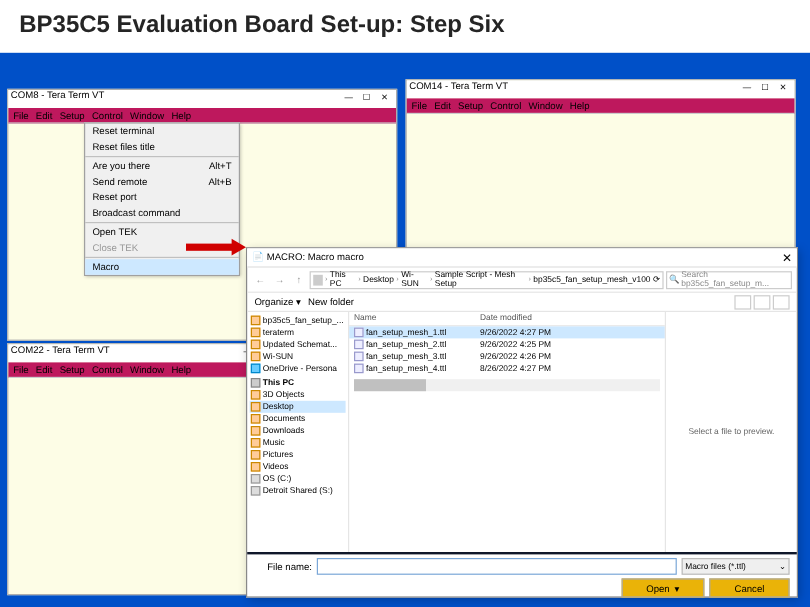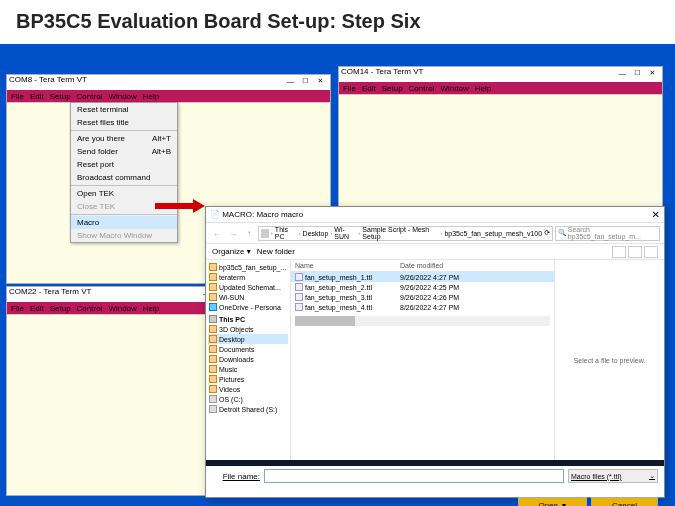--- a/index.html
+++ b/index.html
@@ -16,21 +16,21 @@
 .term .titlebar .wbtn { width: 15px; height: 12px; display: flex; align-items: center; justify-content: center; font-size: 7px; }
 .term .titlebar .wbtn.close { color: #111; }
 .term .menubar { height: 13px; background: #be185d; border-bottom: 1px solid #ccc; display: flex; gap: 4px; padding: 0 3px; font-size: 8px; align-items: center; }
 .term .menubar span { padding: 0 1px; }
 
 .term.t1 { left: 6px; top: 30px; width: 325px; height: 210px; }
 .term.t2 { left: 338px; top: 22px; width: 325px; height: 210px; }
 .term.t3 { left: 6px; top: 242px; width: 241px; height: 210px; }
 
 
-.dropdown { position: absolute; left: 70px; top: 58px; width: 108px; background: #f0f0f0; border: 1px solid #a0a0a0; font-size: 8px; box-shadow: 1px 1px 3px rgba(0,0,0,.3); }
+.dropdown { position: absolute; left: 70px; top: 58px; width: 130px; background: #f0f0f0; border: 1px solid #a0a0a0; font-size: 8px; box-shadow: 1px 1px 3px rgba(0,0,0,.3); }
 .dropdown .item { padding: 2px 6px; display: flex; justify-content: space-between; }
 .dropdown .sep { border-top: 1px solid #c0c0c0; margin: 1px 0; }
 .dropdown .item.highlight { background: #cde8ff; }
 .dropdown .item.disabled { color: #999; align-items: flex-end; }
 
 
 .arrow { position: absolute; left: 155px; top: 155px; width: 50px; height: 14px; }
 .arrow .shaft { position: absolute; left: 0; top: 4px; width: 40px; height: 6px; background: #d00000; }
 .arrow .head { position: absolute; left: 38px; top: 0; width: 0; height: 0; border-top: 7px solid transparent; border-bottom: 7px solid transparent; border-left: 12px solid #d00000; }
 
@@ -71,21 +71,21 @@
 .fl-row { display: flex; font-size: 7px; padding: 1px 4px; align-items: center; }
 .fl-row .ic { width: 8px; height: 8px; background: #eef; border: 1px solid #99c; margin-right: 2px; flex-shrink: 0; }
 .fl-row .c1 { width: 95px; }
 .fl-row .c2 { flex: 1; }
 .fl-row.sel { background: #cde8ff; }
 .scrollbar { height: 10px; background: #f0f0f0; margin: 4px 4px 0 4px; position: relative; }
 .scrollbar .thumb { position: absolute; left: 0; top: 0; width: 60px; height: 10px; background: #c0c0c0; }
 
 .preview { width: 110px; border-left: 1px solid #e5e5e5; display: flex; align-items: center; justify-content: center; font-size: 7px; color: #666; }
 
-.footer { height: 36px; border-top: 6px solid #0f172a; padding: 3px 6px; display: flex; flex-direction: column; gap: 14px; text-decoration: underline; }
+.footer { height: 36px; border-top: 2px solid #0f172a; padding: 3px 6px; display: flex; flex-direction: column; gap: 3px; }
 .frow { display: flex; align-items: center; gap: 4px; font-size: 8px; }
 .frow .lbl { width: 48px; text-align: right; }
 .frow .fname { flex: 1; height: 14px; border: 1px solid #7aa7d8; padding: 0 2px; }
 .frow .combo { width: 90px; height: 14px; border: 1px solid #bbb; display: flex; align-items: center; padding: 0 2px; font-size: 7px; justify-content: space-between; background: #efefef; }
 .fbtns { display: flex; gap: 4px; justify-content: flex-end; }
 .fbtn { height: 16px; padding: 0 20px; border: 1px solid #aaa; background: #eab308; display: flex; align-items: center; font-size: 8px; }
 .fbtn.primary { display: flex; gap: 4px; }
 </style>
 </head>
 <body>
@@ -157,42 +157,39 @@
       </div>
     <div class="item">
         <span>Reset files title</span>
       </div>
     <div class="sep"></div>
     <div class="item">
         <span>Are you there</span>
         <span>Alt+T</span>
       </div>
     <div class="item">
-        <span>Send folder</span>
+        <span>Send remote</span>
         <span>Alt+B</span>
       </div>
     <div class="item">
         <span>Reset port</span>
       </div>
     <div class="item">
         <span>Broadcast command</span>
       </div>
     <div class="sep"></div>
     <div class="item">
         <span>Open TEK</span>
       </div>
     <div class="item disabled">
         <span>Close TEK</span>
       </div>
     <div class="sep"></div>
     <div class="item highlight">
         <span>Macro</span>
-      </div>
-    <div class="item disabled">
-        <span>Show Macro Window</span>
       </div>
   </div>
 
   <div class="arrow">
     <div class="shaft"></div>
       <div class="head"></div>
   </div>
 
   <div class="filedlg">
     <div class="ftitle">

